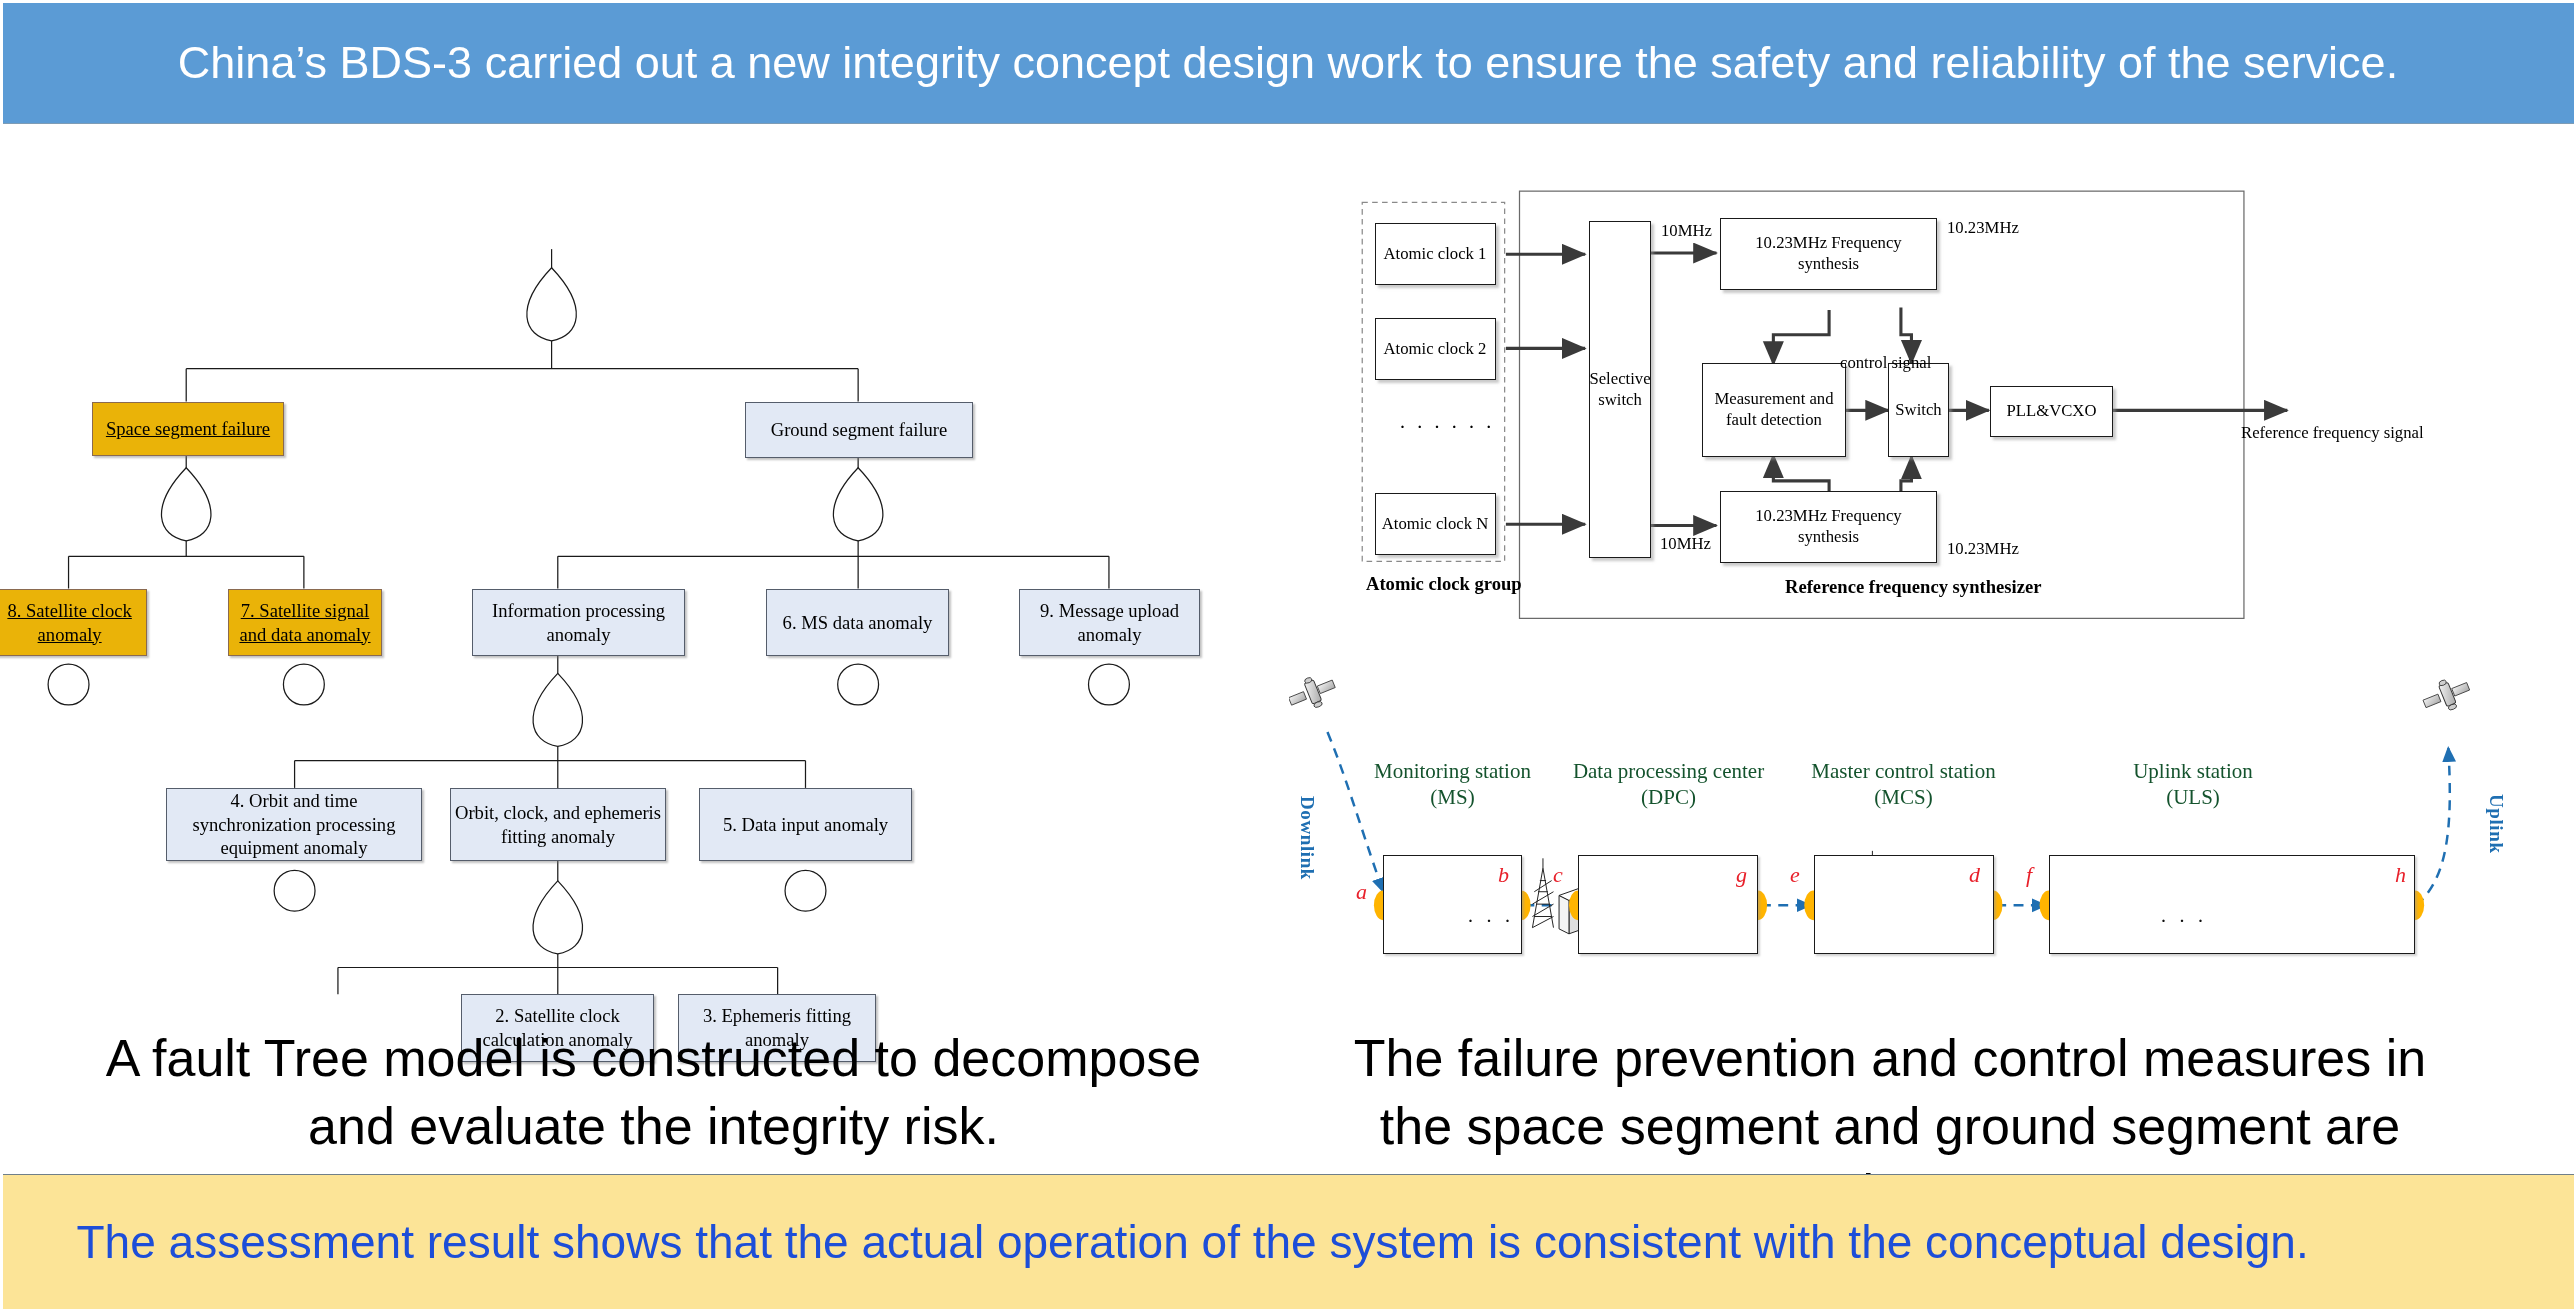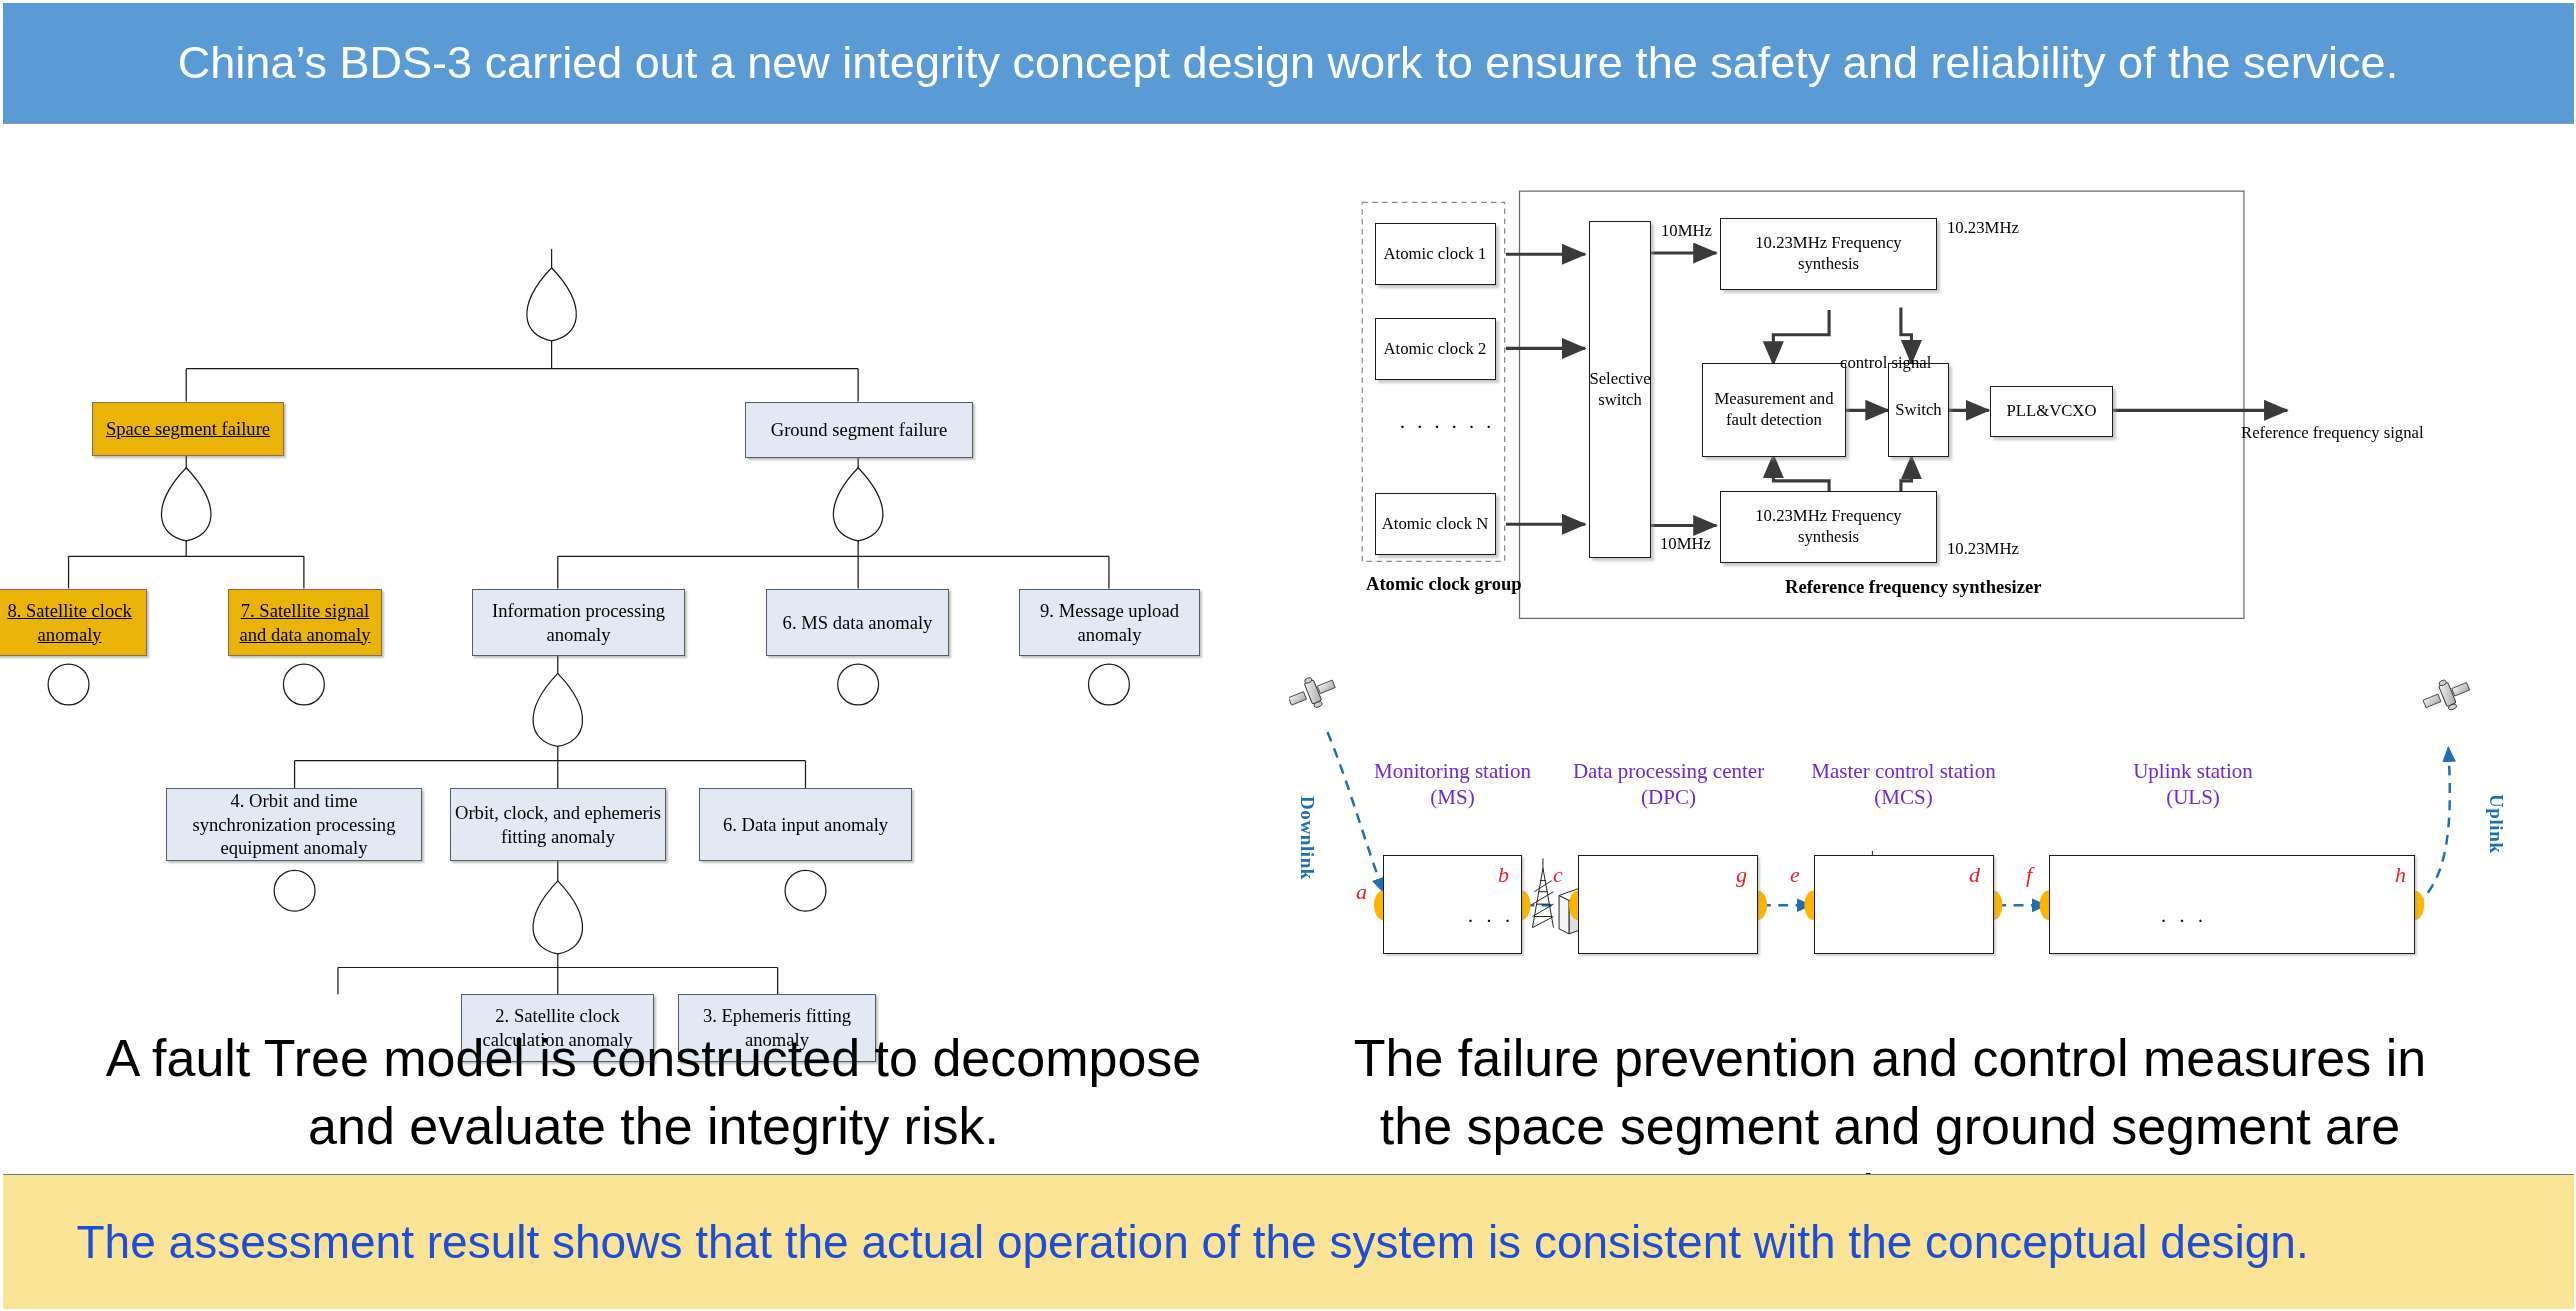--- a/index.html
+++ b/index.html
@@ -118,21 +118,21 @@
   #ground-diagram { position:absolute; left:1289px; top:675px; width:1251px; height:322px; }
   #ground-diagram svg { position:absolute; left:0; top:0; }
   .gs-station-box {
     position:absolute;
     border:1.2px solid #1a1a1a;
     background:#ffffff;
     box-shadow:1.9px 1.9px 1.9px rgba(150,150,150,0.45);
   }
   .gs-title {
     position:absolute;
-    color:#6d28d9;
+    color:#14532d;
     font-family:"Liberation Serif","DejaVu Serif",serif;
     font-size:21px;
     line-height:1.22;
     text-align:center;
     white-space:nowrap;
   }
   .gs-node-letter {
     position:absolute;
     color:#E8202A;
     font-family:"Liberation Serif","DejaVu Serif",serif;
@@ -237,21 +237,21 @@
   <div class="ftbox ft-blue" style="left:451px;  top:434px; width:213px;  height:67px;margin-left:21px;">Information processing anomaly</div>
 
   <div class="ftbox ft-blue" style="left:766px; top:434px; width:183px;  height:67px;">6. MS data anomaly</div>
 
   <div class="ftbox ft-blue" style="left:1019px; top:434px; width:181px;  height:67px;">9. Message upload anomaly</div>
 
   <div class="ftbox ft-blue" style="left:166px;  top:633px; width:256px; height:73px;">4. Orbit and time synchronization processing equipment anomaly</div>
 
   <div class="ftbox ft-blue" style="left:450px;  top:633px; width:216px; height:73px;">Orbit, clock, and ephemeris fitting anomaly</div>
 
-  <div class="ftbox ft-blue" style="left:699px; top:633px; width:213px; height:73px;">6. Data input anomaly</div>
+  <div class="ftbox ft-blue" style="left:699px; top:633px; width:213px; height:73px;">5. Data input anomaly</div>
 
 
   <div class="ftbox ft-blue" style="left:461px;  top:839px; width:193px; height:68px;">2. Satellite clock calculation anomaly</div>
 
   <div class="ftbox ft-blue" style="left:678px; top:839px; width:198px; height:68px;">3. Ephemeris fitting anomaly</div>
 </div>
 
 <div id="freq-diagram">
   <svg width="1189" height="452" viewBox="0 0 1920 730">
     <defs>

